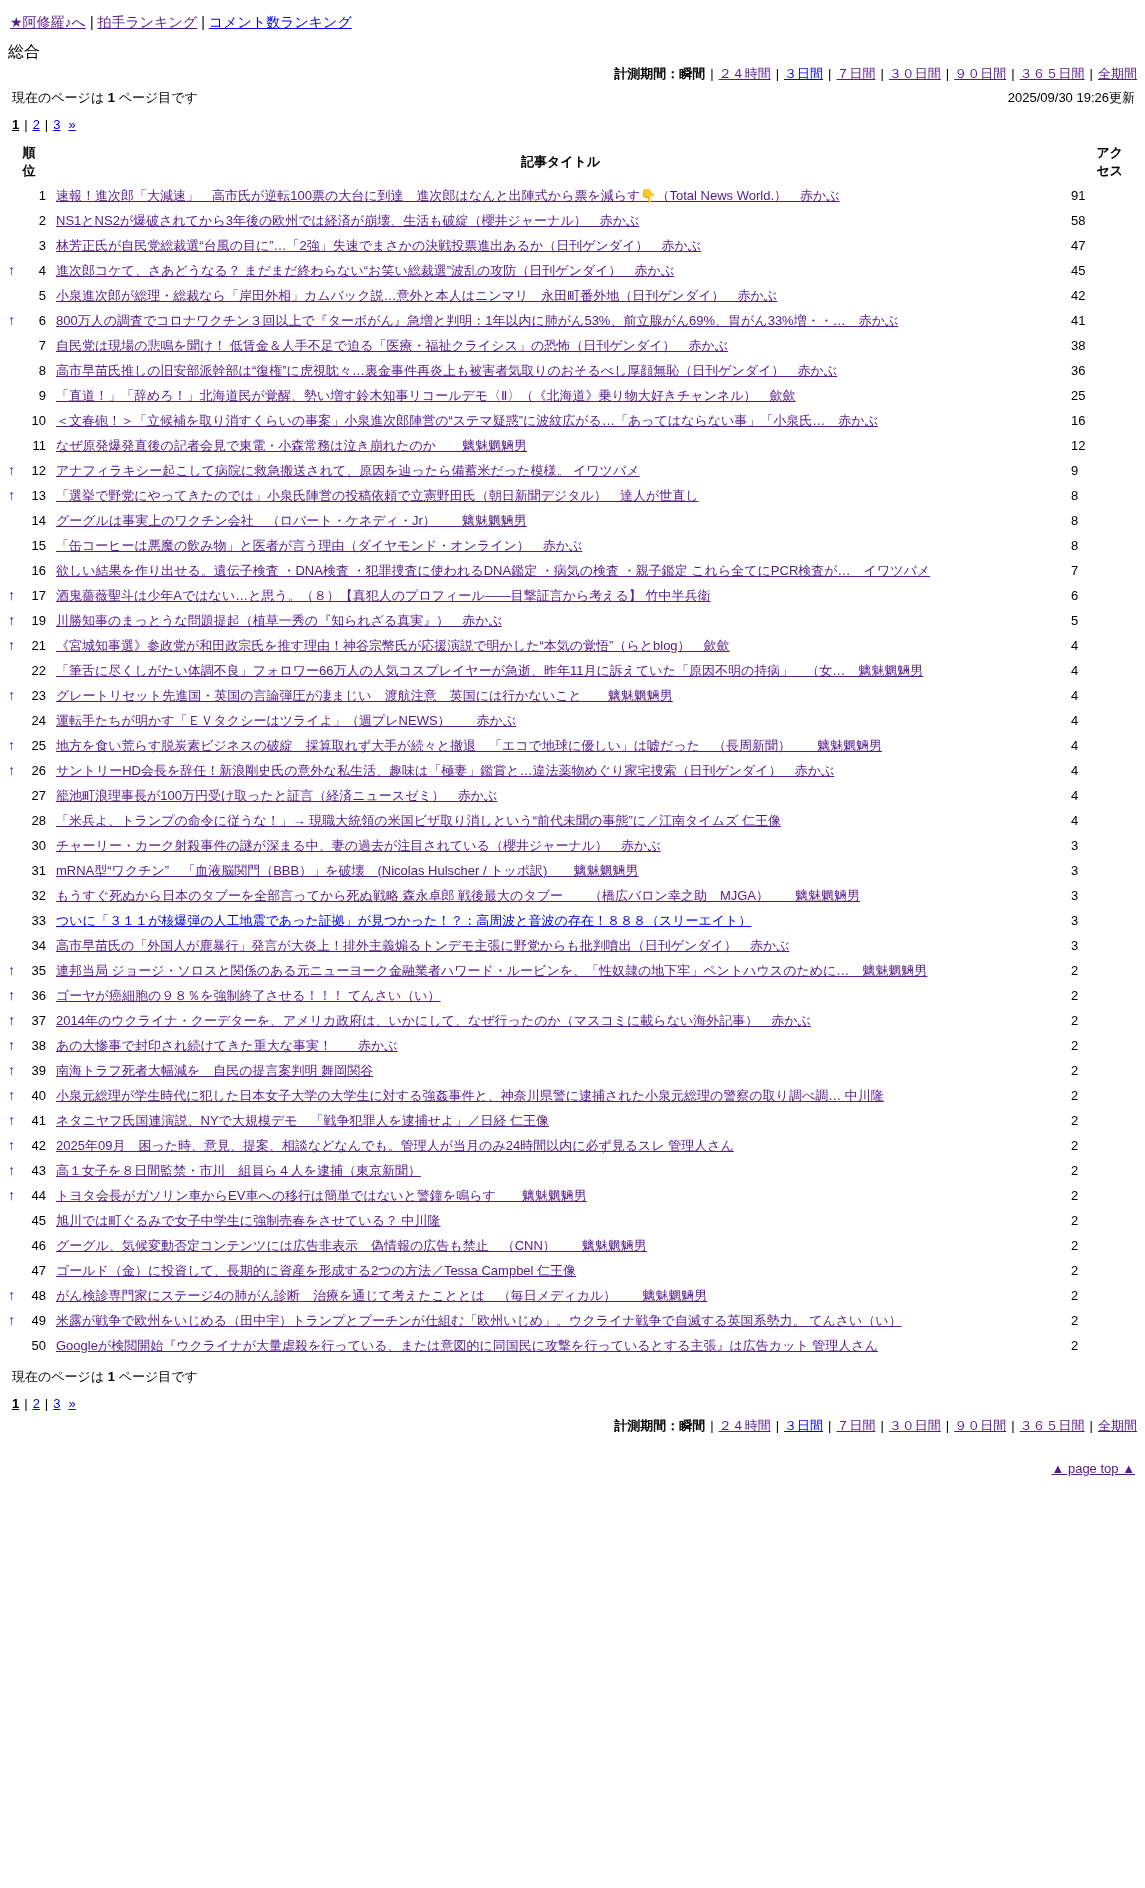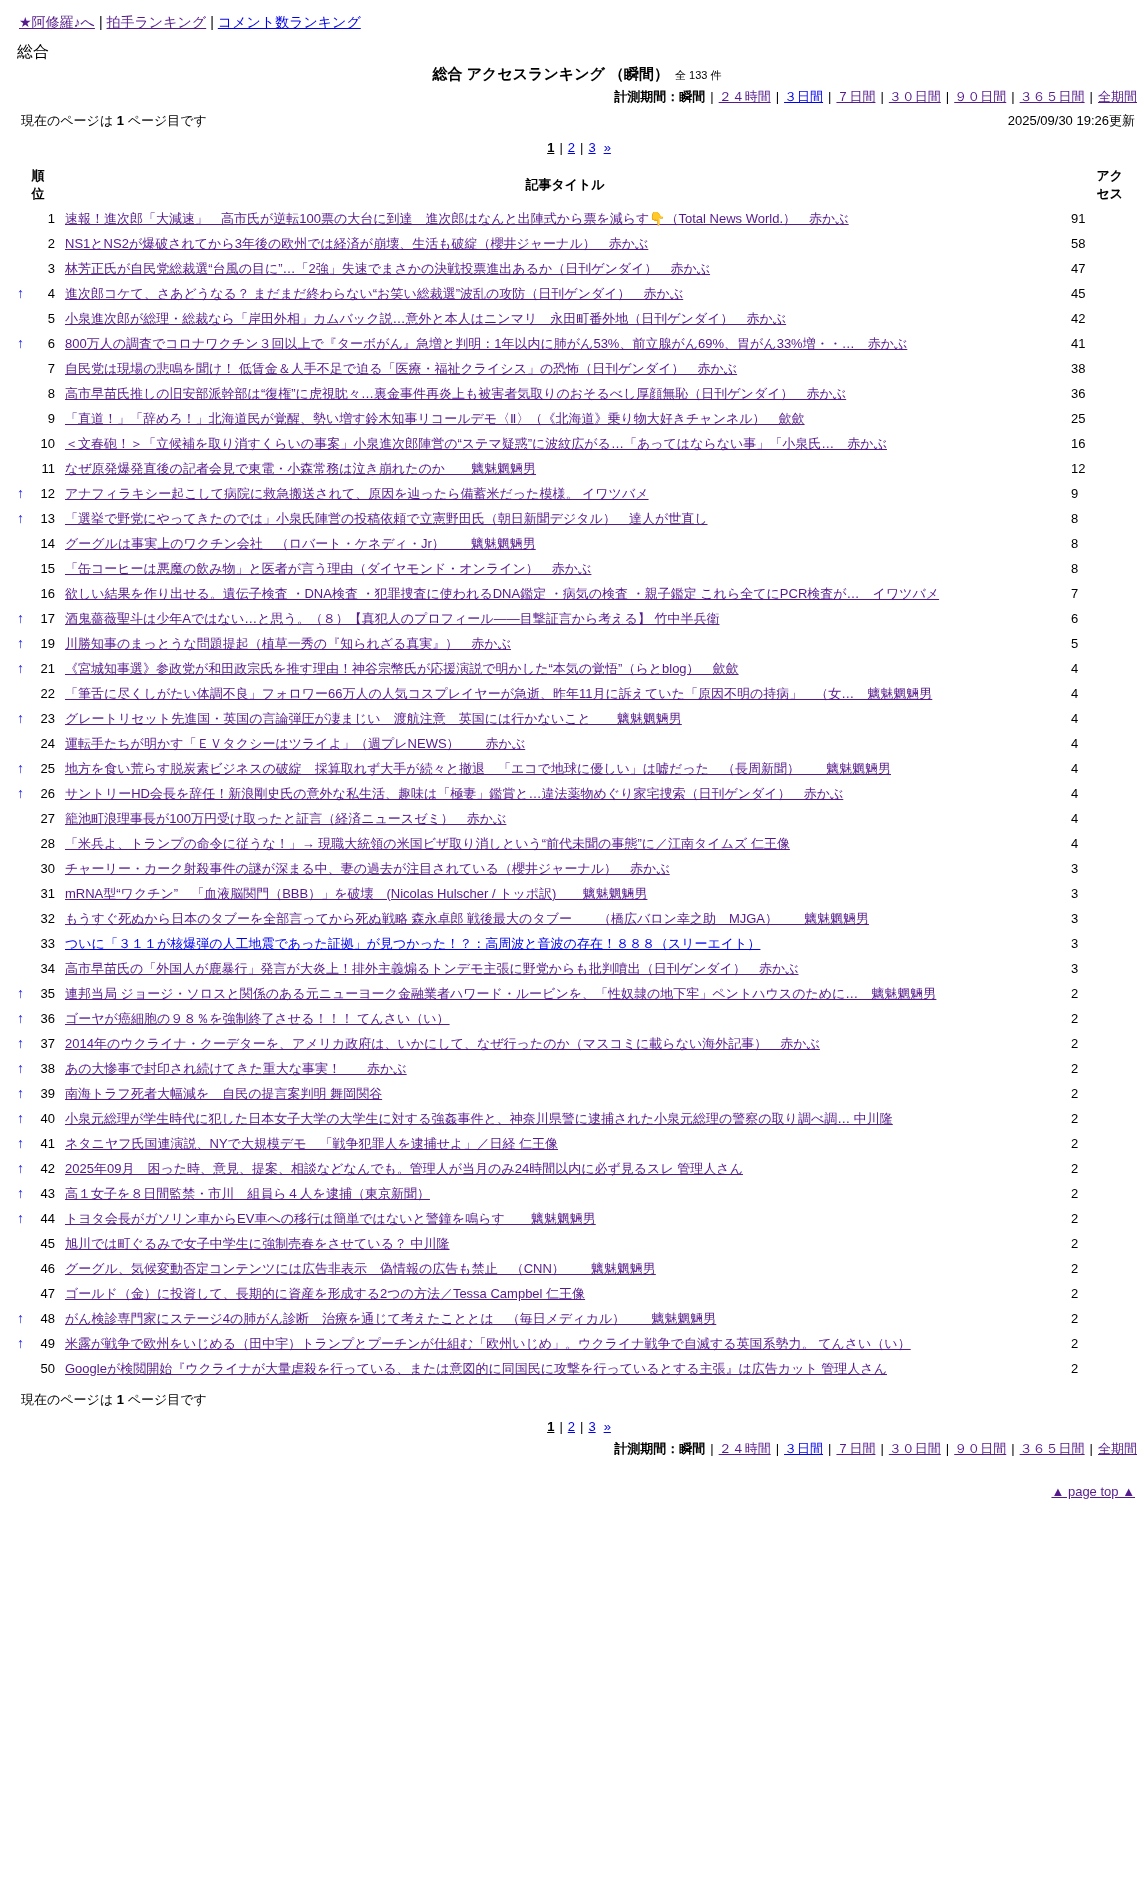--- a/index.html
+++ b/index.html
@@ -8,35 +8,35 @@
   }
   *{box-sizing:border-box;}
   html,body{margin:0;padding:0;}
   body{
     width:1145px;min-height:1888px;background:var(--bg);color:var(--text);
     font-family:"Liberation Sans","DejaVu Sans",sans-serif;font-size:13px;
   }
   a{text-decoration:underline;cursor:pointer;}
   a.v{color:var(--visited);}
   a.u{color:var(--unvisited);}
-  .page{padding:6px 8px 0 17px;}
+  .page{padding:6px 8px 0 8px;}
   .topnav{font-size:14px;margin:8px 0 10px 2px;}
   .topnav .sep{color:var(--text);margin:0 4px;}
   .cat{font-size:16px;font-weight:normal;margin:2px 0 0 0;}
   .title-line{text-align:center;margin:2px 0 4px 0;}
   .title-main{font-size:15px;font-weight:bold;}
   .title-count{font-size:11px;margin-left:6px;}
   .period-bar{text-align:right;font-size:13px;margin:2px 0;}
   .period-bar .plabel,.period-bar .pcur{font-weight:bold;font-family:Liberation Mono, monospace;}
   .period-bar .sep{margin:0 5px;}
   .info-line{display:flex;justify-content:space-between;align-items:flex-end;margin-top:6px;}
   .page-info{font-size:13px;margin-left:4px;}
   .page-info b{font-weight:bold;}
   .updated{font-size:13px;margin-right:2px;}
-  .pagination{font-size:13px;margin:10px 0 6px 4px;text-align:center;}
+  .pagination{font-size:13px;margin:10px 0 6px 4px;}
   .pagination .cur{font-weight:bold;text-decoration:underline;color:var(--text);}
   .pagination .sep{margin:0 5px;}
   table.rank{border-collapse:collapse;width:100%;table-layout:fixed;}
   th{font-weight:bold;font-size:13px;padding:6px 0 4px 0;vertical-align:middle;line-height:1.35;}
   th.h-rank{width:42px;text-align:center;}
   th.h-title{text-align:center;}
   th.h-access{width:66px;text-align:right;padding-right:14px;}
   td{vertical-align:middle;padding:4px 0;font-size:13px;line-height:17px;}
   td.c-rank{white-space:nowrap;}
   td.c-rank .arr{display:inline-block;width:16px;font-weight:bold;color:var(--arrow);font-size:14px;text-align:left;}
@@ -48,23 +48,20 @@
 </style>
 </head>
 <body>
 
 <div class="page">
 
   <div class="topnav" id="topnav"><a class="v">★阿修羅♪へ</a><span class="sep">|</span><a class="v">拍手ランキング</a><span class="sep">|</span><a class="u">コメント数ランキング</a></div>
 
   <div class="cat">総合</div>
 
-  <div class="title-line">
-    <span class="title-main">総合 アクセスランキング （瞬間）</span><span class="title-count">全 133 件</span>
-  </div>
 
   <div class="period-bar"><span class="plabel">計測期間：</span><span class="pcur">瞬間</span><span class="sep">|</span><a class="v">２４時間</a><span class="sep">|</span><a class="u">３日間</a><span class="sep">|</span><a class="v">７日間</a><span class="sep">|</span><a class="v">３０日間</a><span class="sep">|</span><a class="v">９０日間</a><span class="sep">|</span><a class="v">３６５日間</a><span class="sep">|</span><a class="v">全期間</a></div>
 
   <div class="info-line">
     <span class="page-info"><span>現在のページは </span><b>1</b><span> ページ目です</span></span>
     <span class="updated">2025/09/30 19:26更新</span>
   </div>
 
   <div class="pagination"><span class="cur">1</span><span class="sep">|</span><a class="u">2</a><span class="sep">|</span><a class="u">3</a><a class="u" style="margin-left: 8px;">»</a></div>
 

